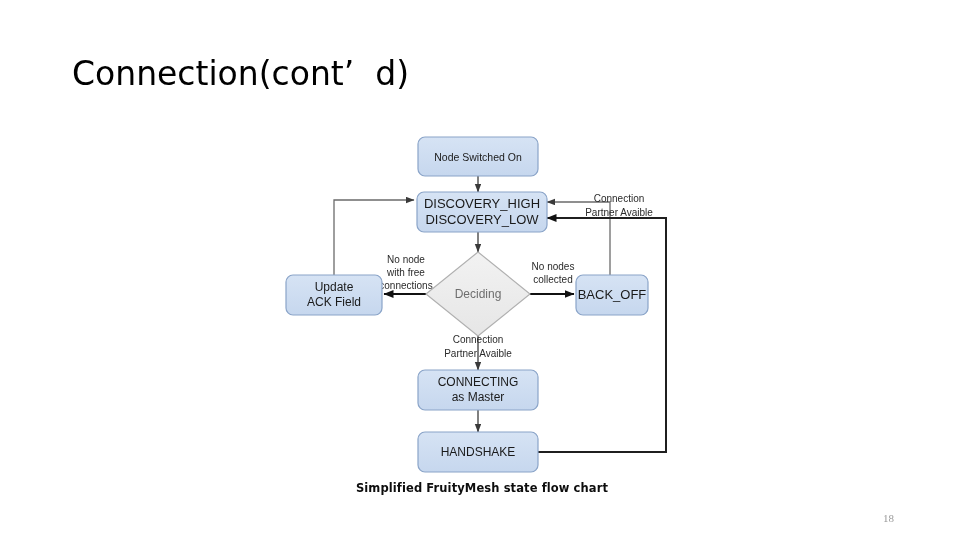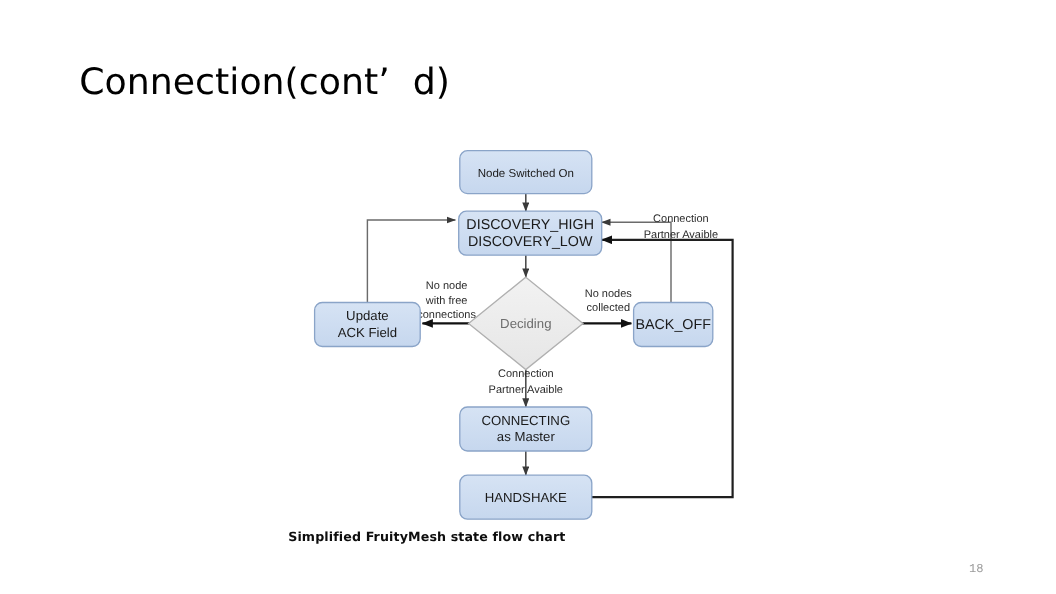--- a/index.html
+++ b/index.html
@@ -66,31 +66,32 @@
   .decision-label {
     font-family: "Liberation Sans", sans-serif;
     font-size: 12px;
     fill: #6e6e6e;
   }
   .caption {
     position: absolute;
     left: 262px;
     top: 481px;
     width: 440px;
+    text-align: center;
     font-family: "DejaVu Sans", sans-serif;
     font-size: 11.5px;
     font-weight: 700;
     color: #0d0d0d;
     letter-spacing: 0.1px;
   }
   .page-number {
     position: absolute;
     right: 66px;
     bottom: 16px;
-    font-family: Liberation Mono, monospace;
+    font-family: Liberation Serif, serif;
     font-size: 11px;
     color: #9a9a9a;
     text-align: center;
   }
 </style>
 </head>
 <body>
 
 <div class="slide">
 

